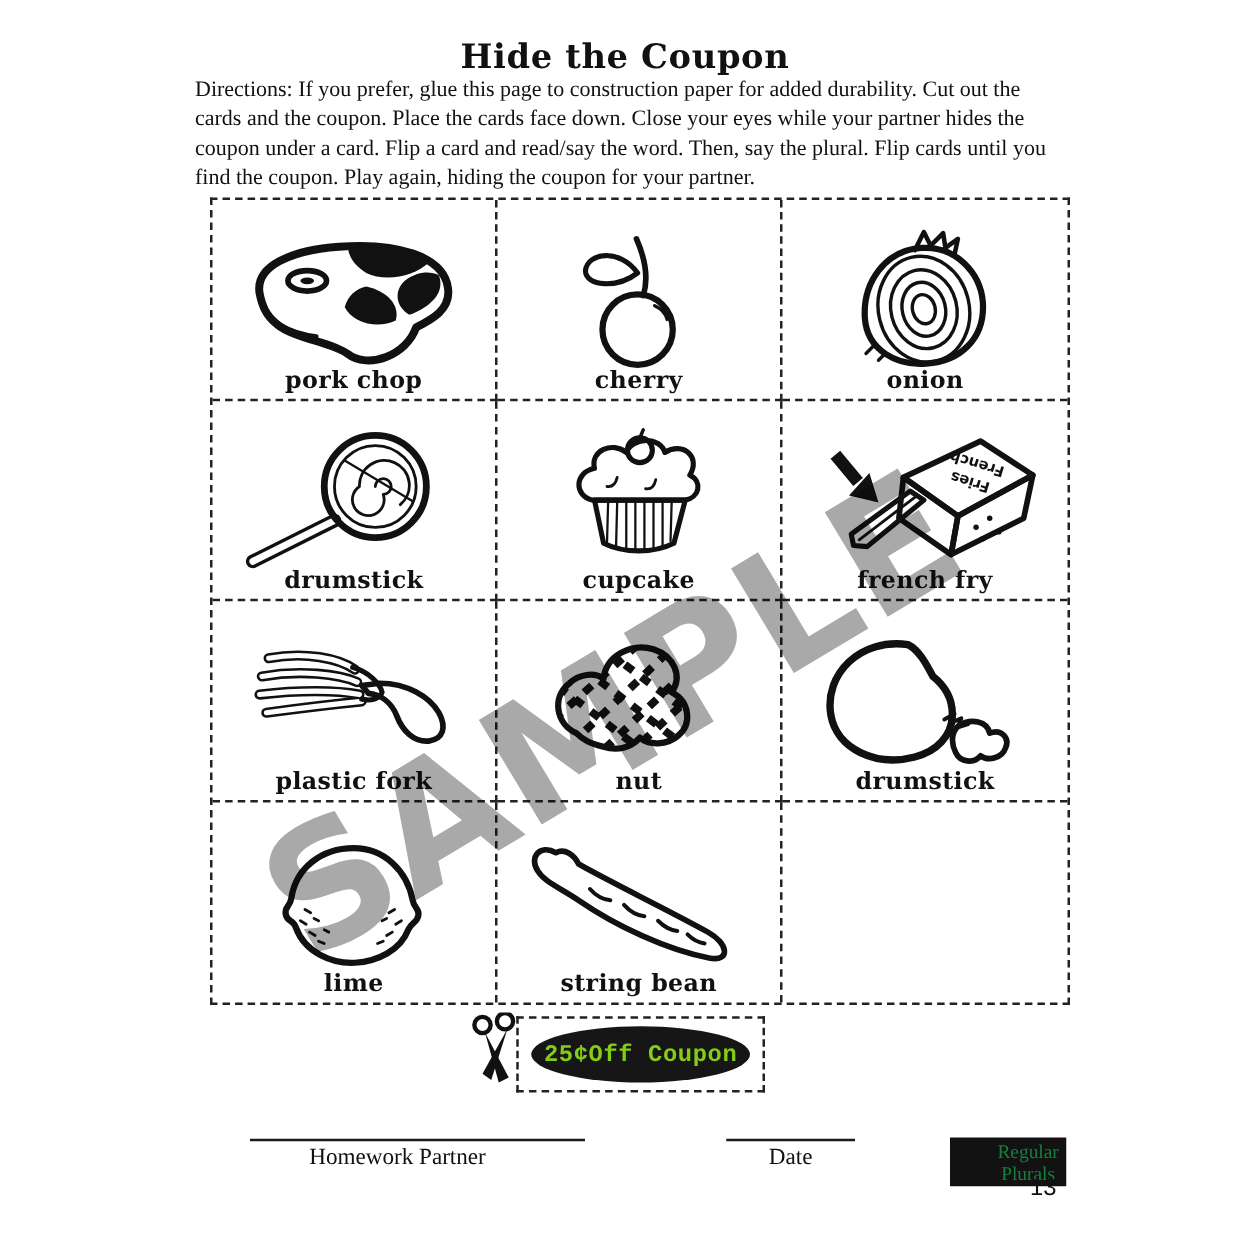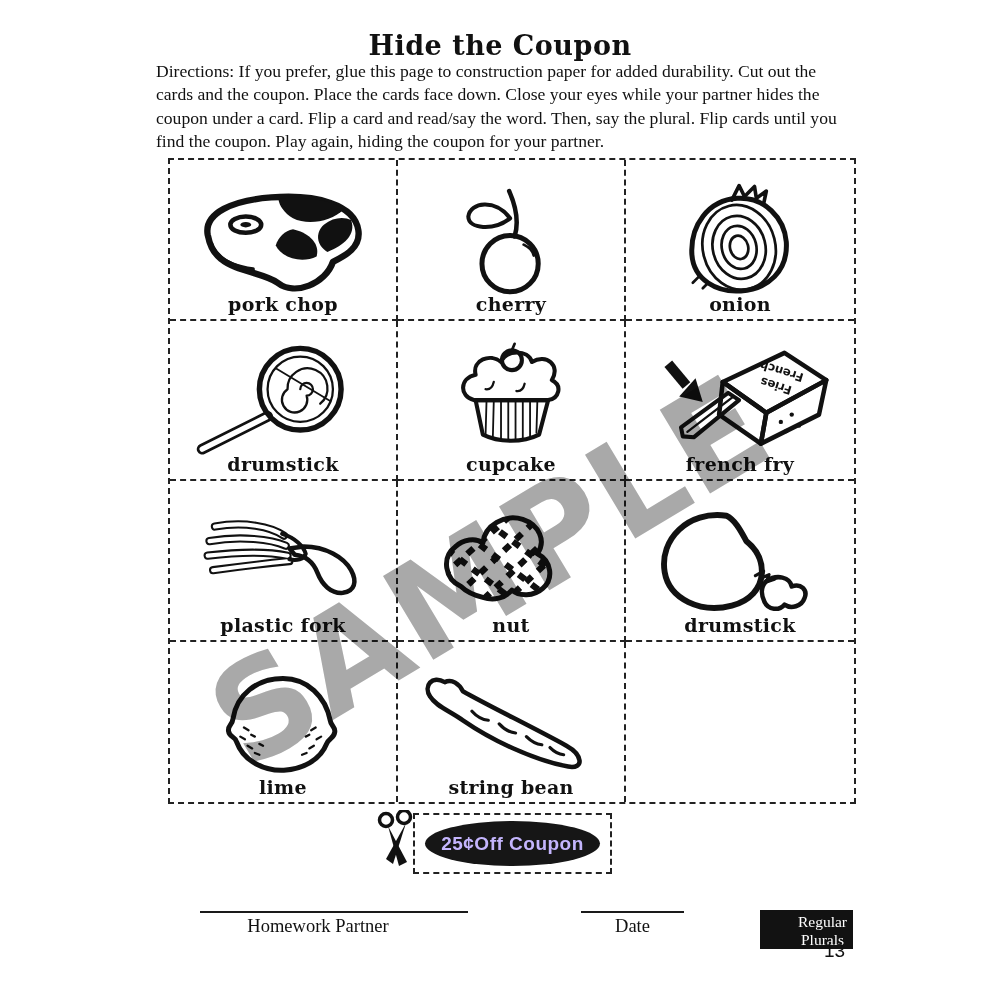--- a/index.html
+++ b/index.html
@@ -43,33 +43,33 @@
   .coupon-box{
     position:absolute;left:413px;top:813px;width:195px;height:57px;
     border:2px dashed #222;
   }
   .coupon-ellipse{
     position:absolute;left:10px;top:6px;right:10px;bottom:6px;
     background:#161616;border-radius:50%;
     display:flex;align-items:center;justify-content:center;
   }
   .coupon-text{
-    color:#c4b5fd;font-family:Liberation Sans, sans-serif;font-weight:bold;font-size:19px;letter-spacing:.5px;
+    color:#84cc16;font-family:Liberation Mono, monospace;font-weight:bold;font-size:19px;letter-spacing:.5px;
   }
   .scissors{position:absolute;left:375px;top:810px;width:42px;height:58px;}
   
   .sig-line{position:absolute;border-top:2px solid #1a1a1a;height:0;}
   .sig-label{position:absolute;text-align:center;font-size:18.5px;}
   #hw-line{left:200px;top:911px;width:268px;}
   #hw-label{left:184px;top:916px;width:268px;}
   #date-line{left:581px;top:911px;width:103px;}
   #date-label{left:581px;top:916px;width:103px;}
   .badge{
     position:absolute;left:760px;top:910px;width:93px;height:39px;background:#121212;
-    color:#ffffff;text-align:center;font-size:15.5px;line-height:17.5px;padding-top:3px;
+    color:#15803d;text-align:center;font-size:15.5px;line-height:17.5px;padding-top:3px;
     box-sizing:border-box;
     padding-left:32px;
   }
   .footer-text{
     position:absolute;left:150px;top:948px;width:710px;text-align:center;
     font-size:11.8px;color:#222;
   }
   .page-number{
     position:absolute;left:824px;top:940px;font-family:Liberation Sans, sans-serif;font-size:19px;
   }

